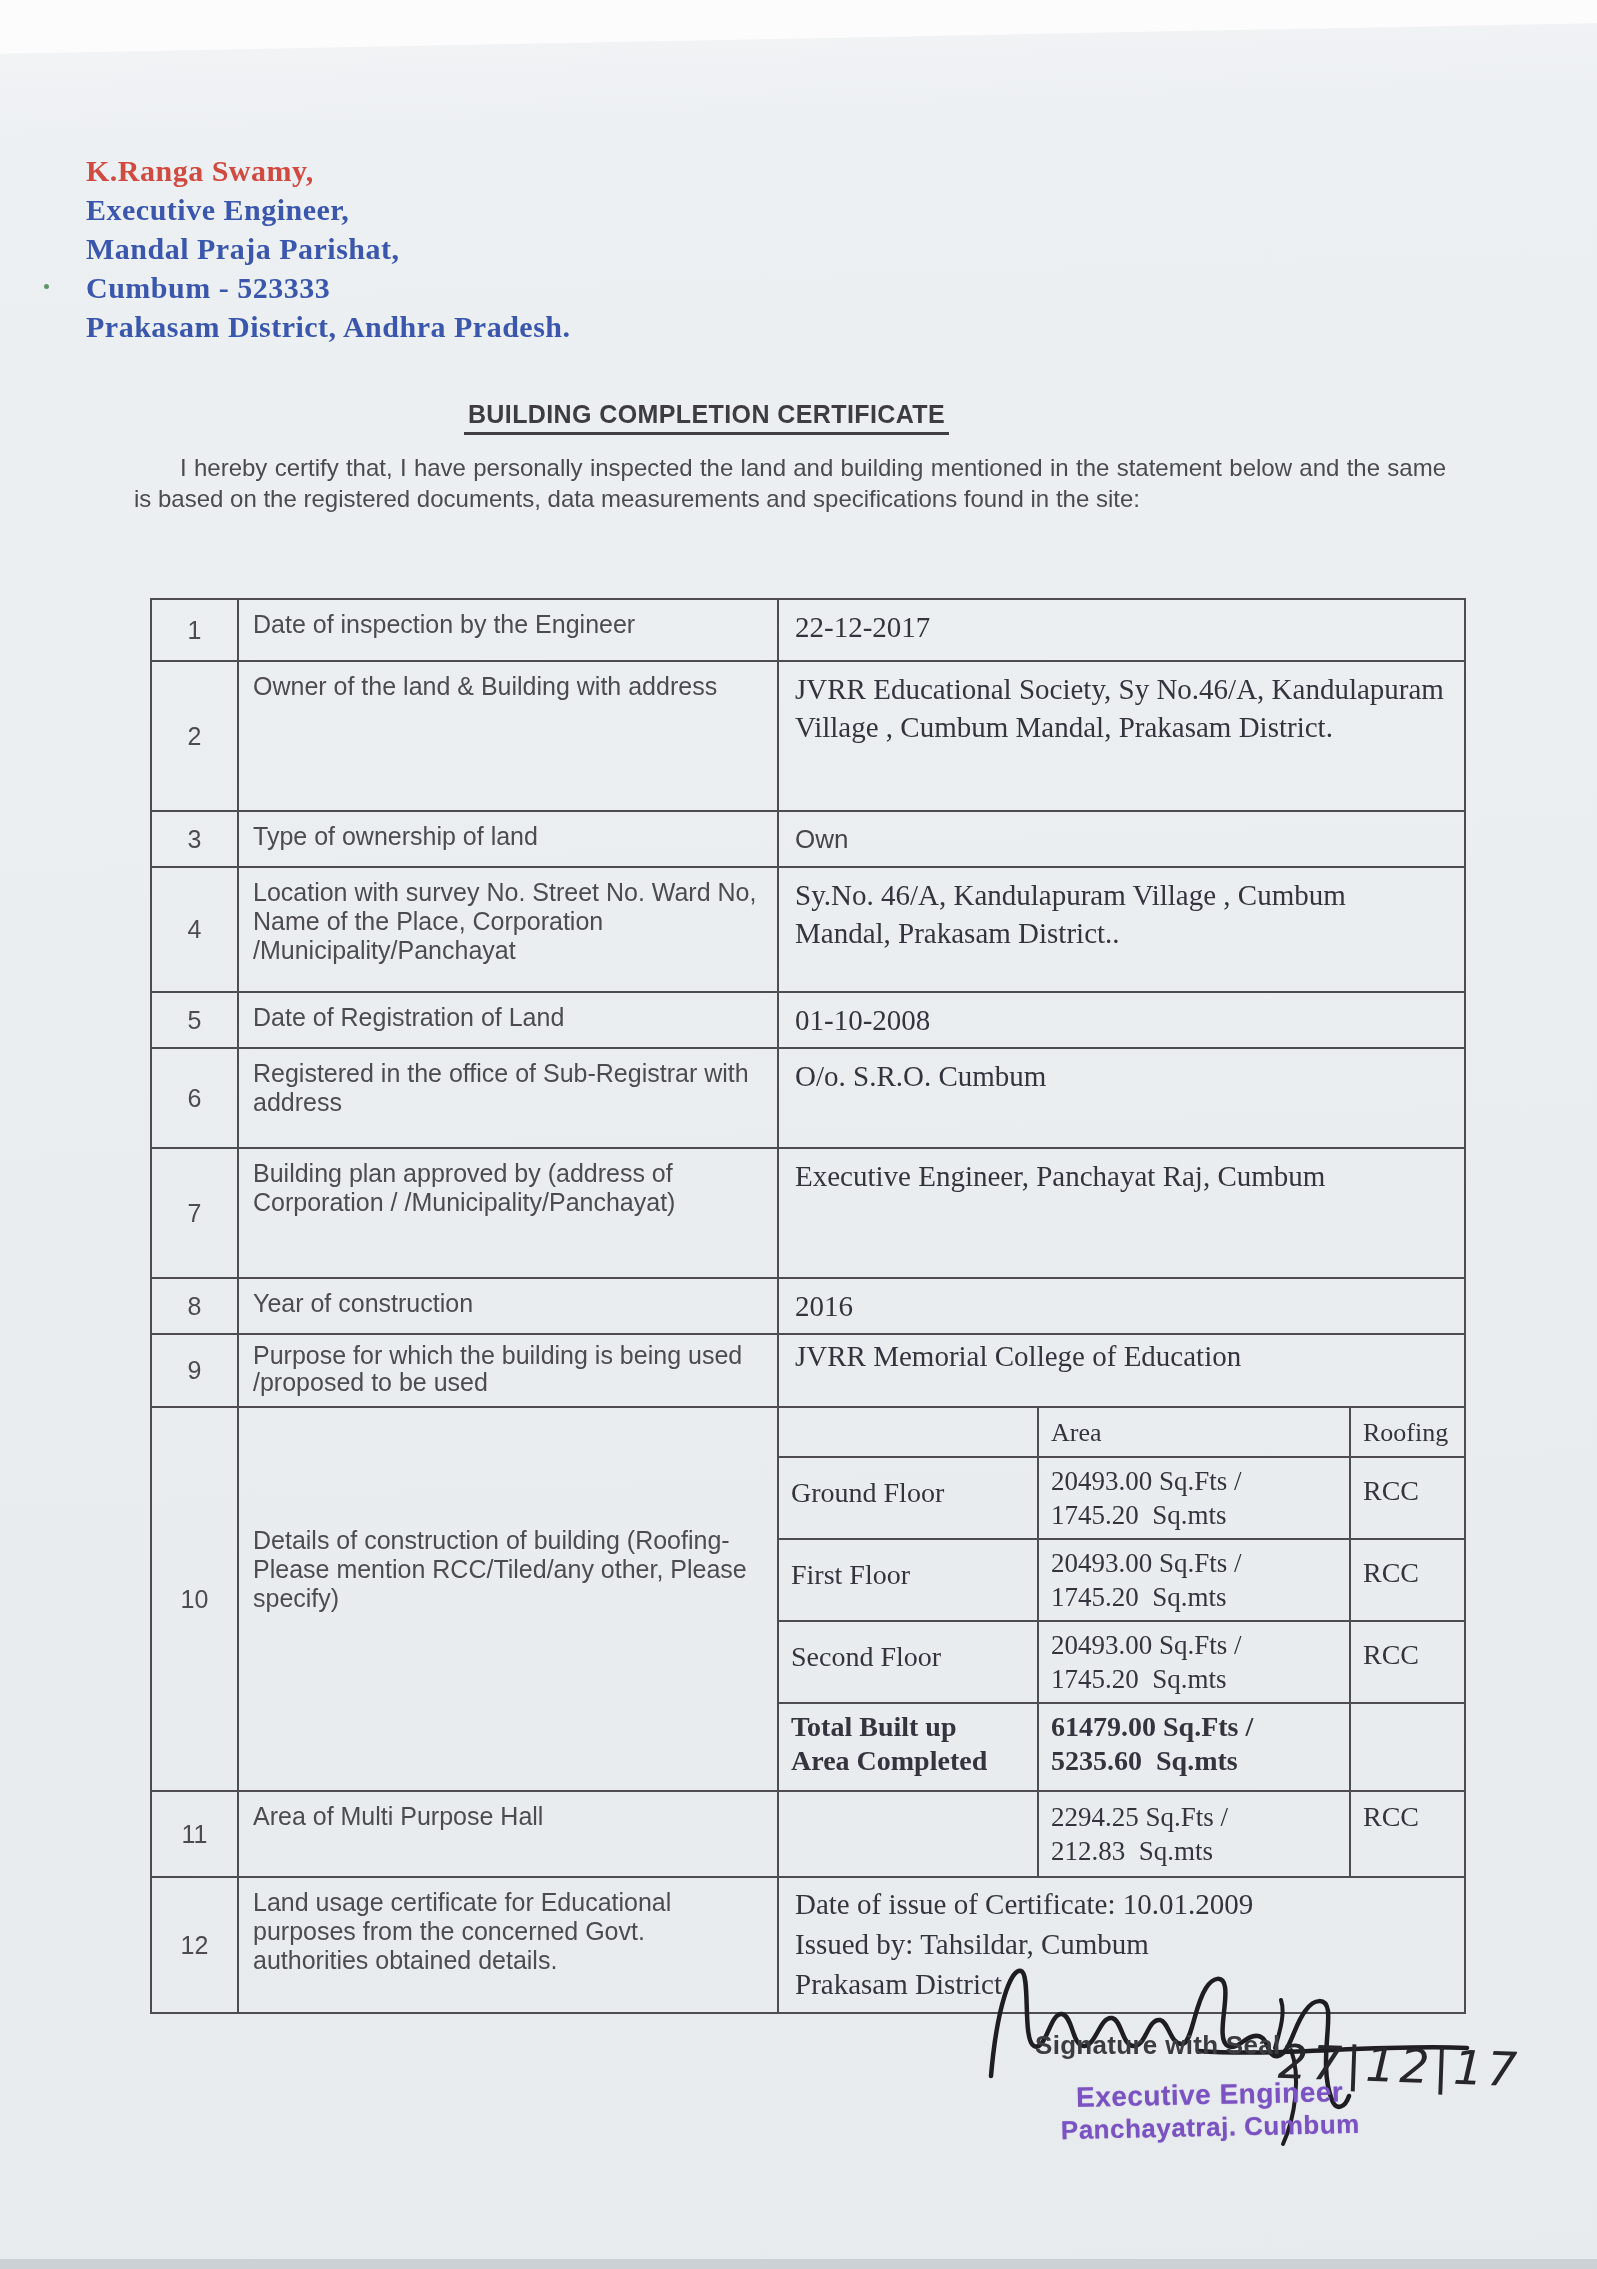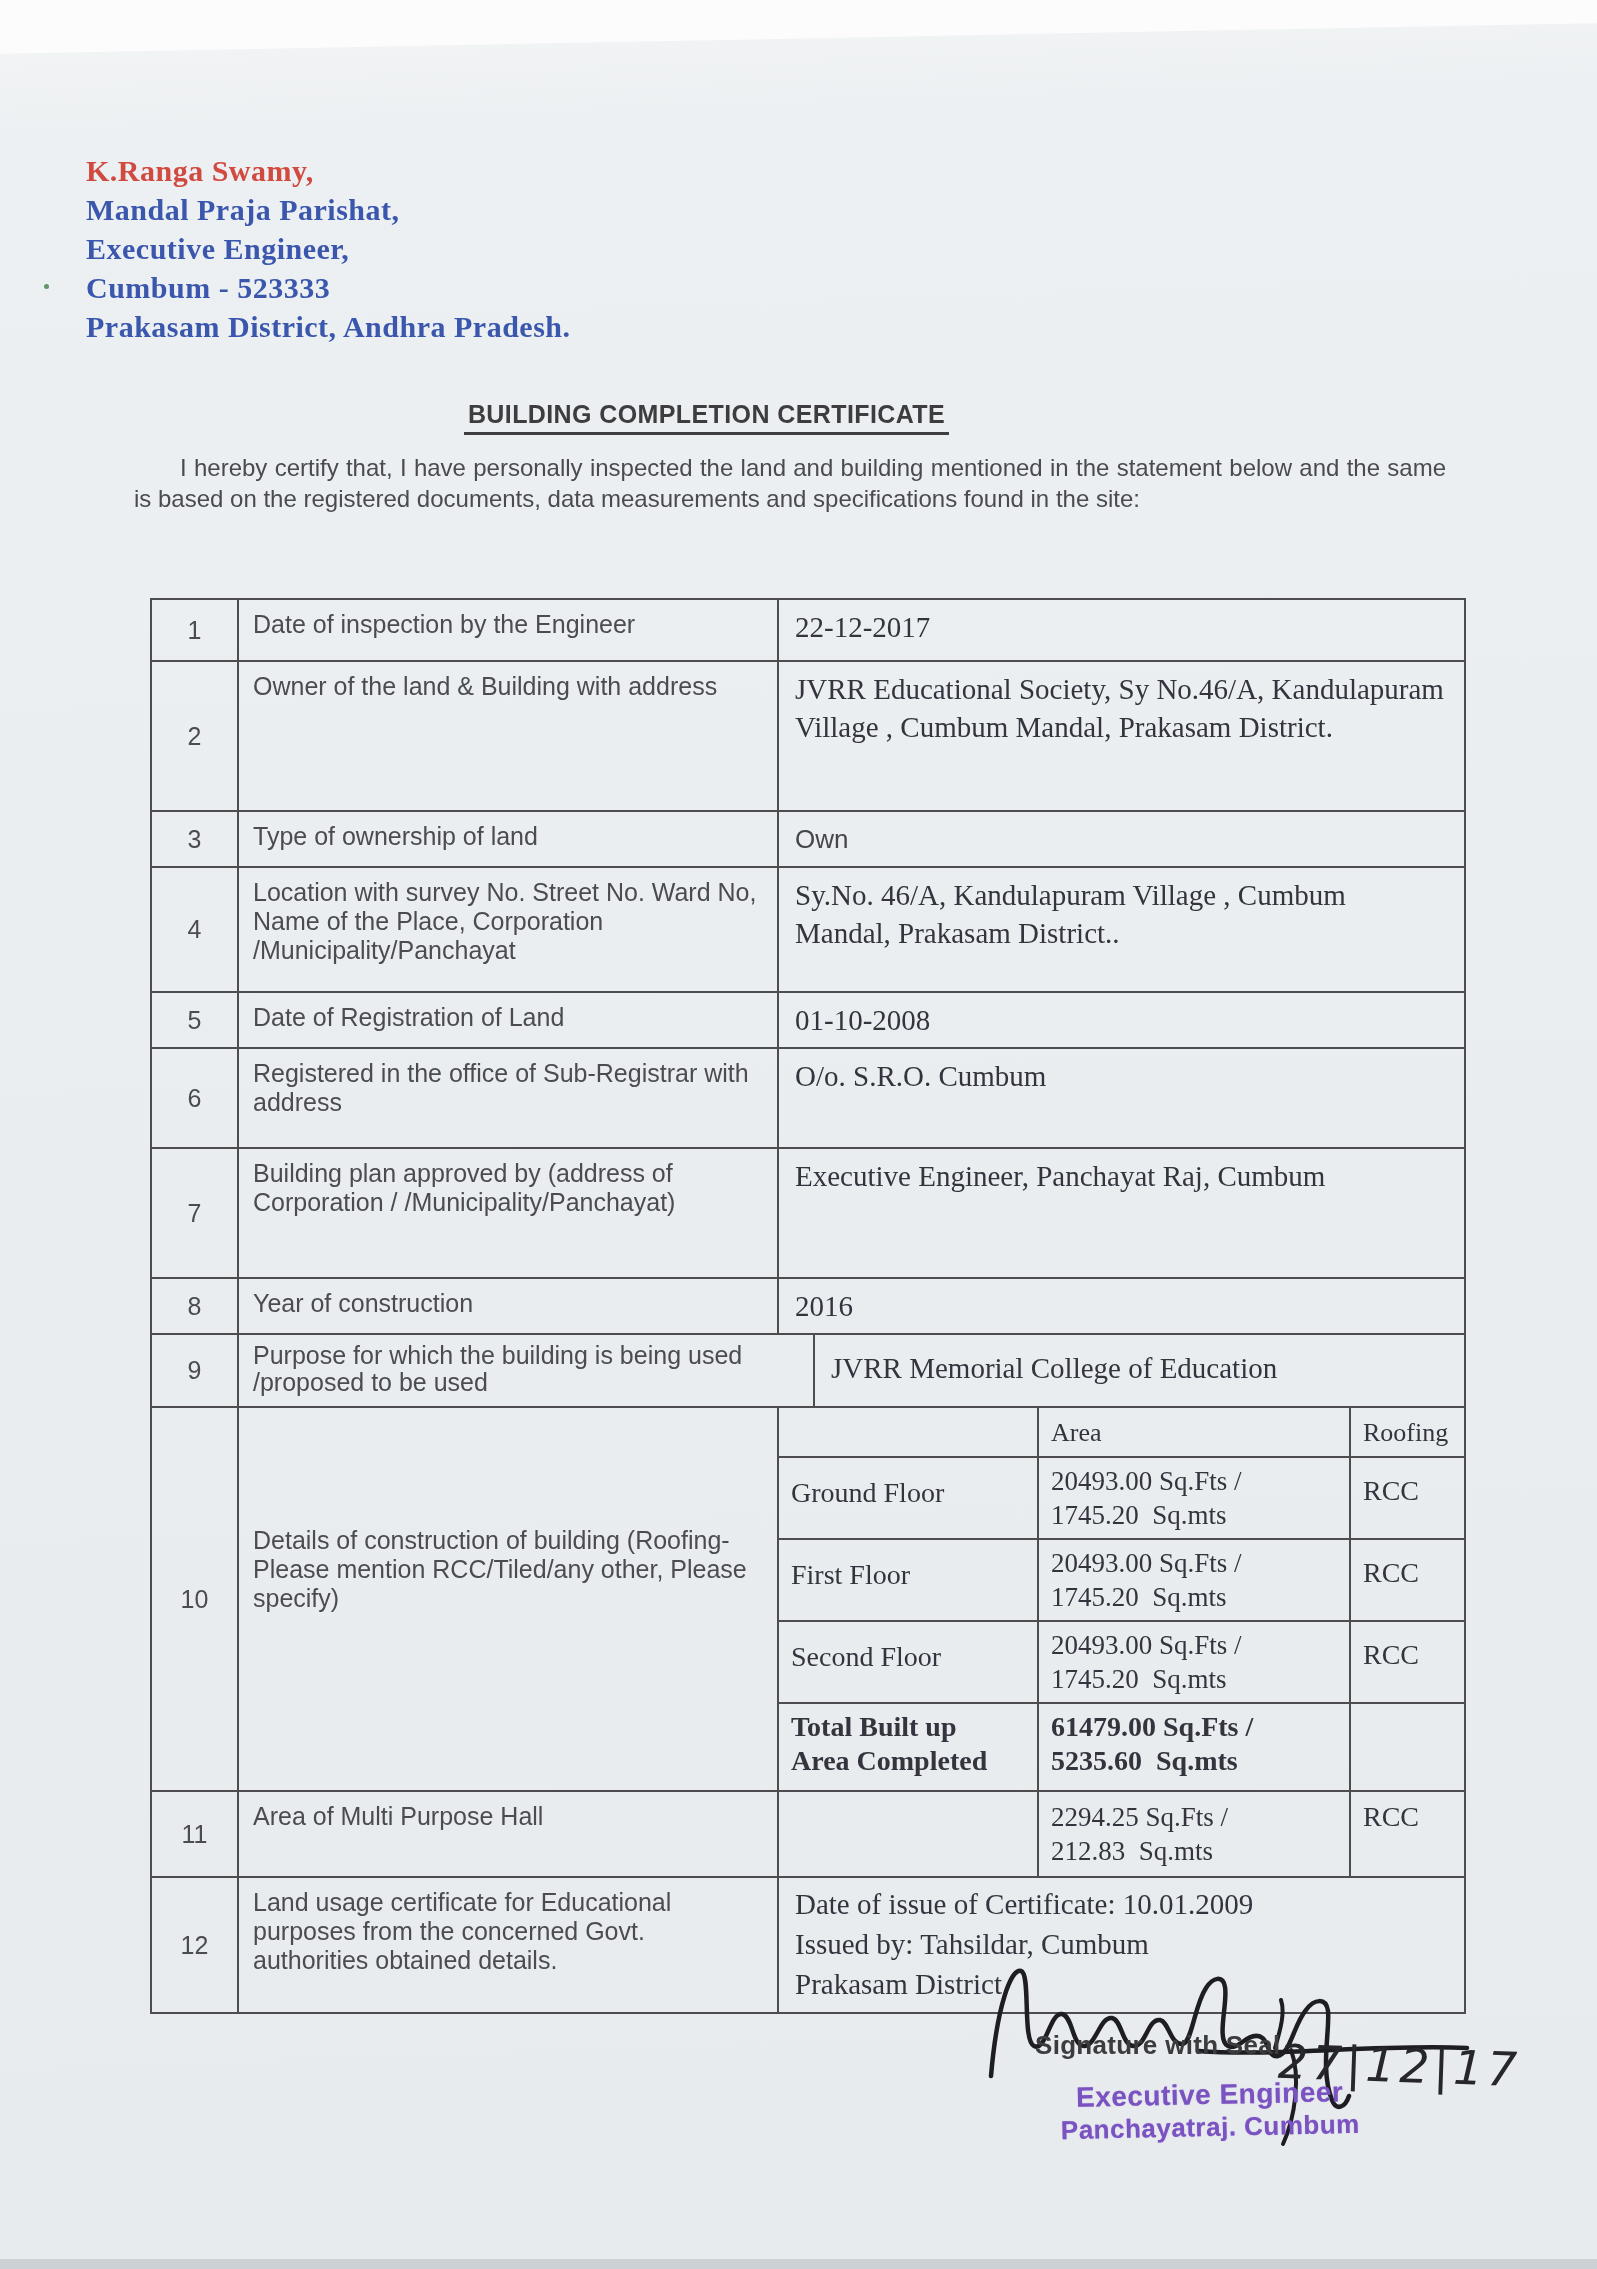--- a/index.html
+++ b/index.html
@@ -47,21 +47,21 @@
   .r1  { min-height:60px; }
   .r2  { min-height:150px; }
   .r3  { min-height:55px; }
   .r4  { min-height:125px; }
   .r5  { min-height:52px; }
   .r6  { min-height:100px; }
   .r7  { min-height:130px; }
   .r8  { min-height:52px; }
   .r9  { min-height:68px; }
   .r9 .clabel { line-height:27px; padding-top:7px; }
-  .r9 .cval { padding-top:14px;margin-left:36px; }
+  .r9 .cval { padding-top:2px; }
   .r10 { min-height:364px; }
   .r10 .clabel { padding-top:118px; }
   .r11 { min-height:86px; }
   .r12 { min-height:132px; }
   .r12 .cval { line-height:40px; padding-top:6px; }
 
   
   .sub { display:grid; grid-template-columns:258px 312px 1fr; }
   .sub + .sub { border-top:2px solid #4d4d50; }
   .s-cell { padding:6px 12px; font-family:Liberation Serif, serif;
@@ -92,22 +92,22 @@
 </style>
 </head>
 <body>
 
 <div class="page">
   <div class="scan-top"></div>
   <div class="scan-speck"></div>
 
   <div class="letterhead">
     <div class="lh-name">K.Ranga Swamy,</div>
+    <div class="lh-line">Executive Engineer,</div>
     <div class="lh-line">Mandal Praja Parishat,</div>
-    <div class="lh-line">Executive Engineer,</div>
     <div class="lh-line">Cumbum - 523333</div>
     <div class="lh-line">Prakasam District, Andhra Pradesh.</div>
   </div>
 
   <div class="title-wrap">
     <span class="title">BUILDING COMPLETION CERTIFICATE</span>
   </div>
 
   <p class="intro">I hereby certify that, I have personally inspected the land and building mentioned in the statement below and the same is based on the registered documents, data measurements and specifications found in the site:</p>
 

